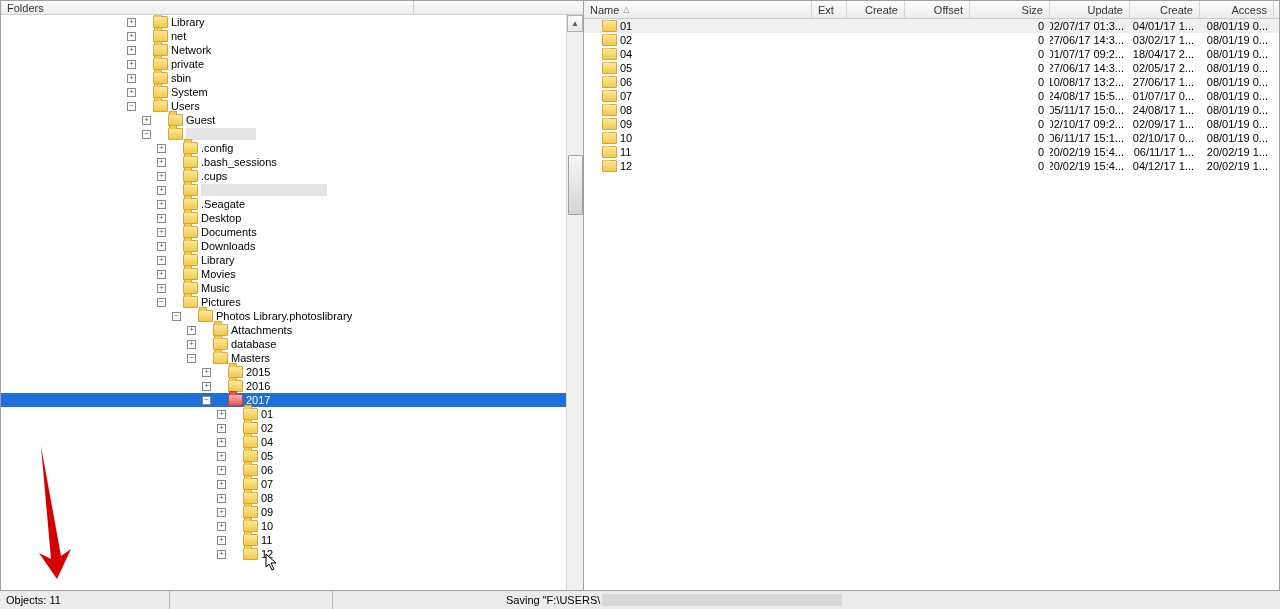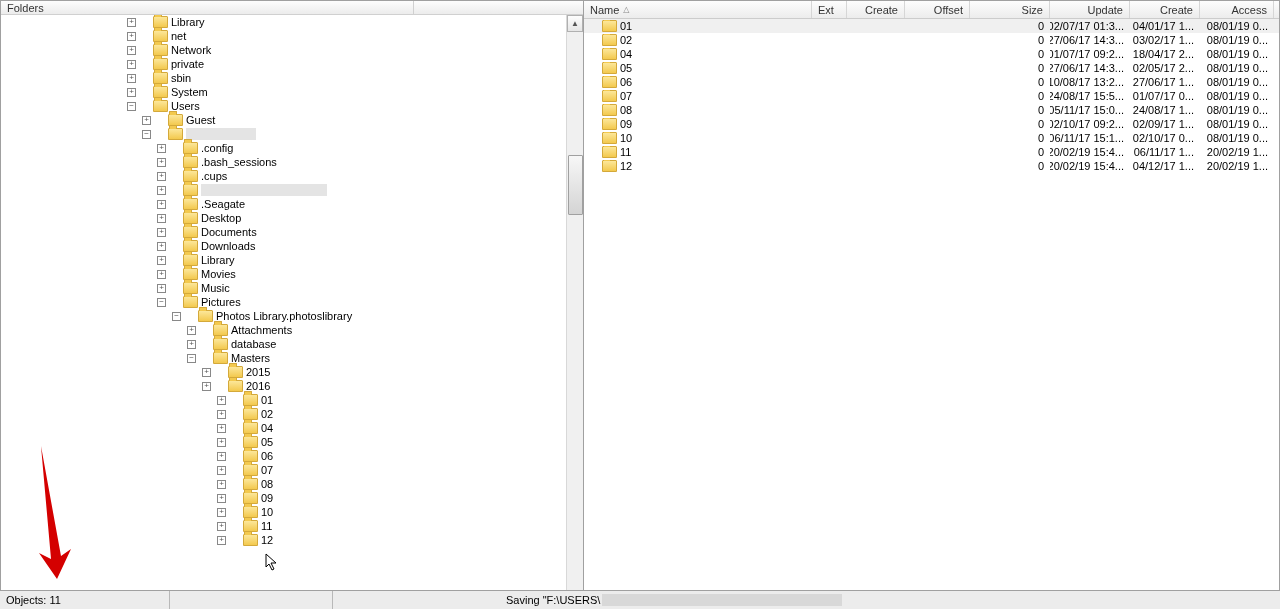--- a/index.html
+++ b/index.html
@@ -237,20 +237,27 @@
             <span class="folder-ico"></span>
             <span class="label">2015</span>
           </div>
           <div class="tree-row">
             <span class="indent" style="width: 201px;"></span>
             <span class="exp plus"></span>
             <span style="width: 14px; display: inline-block; flex-shrink: 0; position: relative;"></span>
             <span class="folder-ico"></span>
             <span class="label">2016</span>
           </div>
+          <div class="tree-row selected">
+            <span class="indent" style="width: 201px;"></span>
+            <span class="exp minus"></span>
+            <span style="width: 14px; display: inline-block; flex-shrink: 0; position: relative;"></span>
+            <span class="folder-ico red"></span>
+            <span class="label">2017</span>
+          </div>
           <div class="tree-row">
             <span class="indent" style="width: 216px;"></span>
             <span class="exp plus"></span>
             <span style="width: 14px; display: inline-block; flex-shrink: 0; position: relative;"></span>
             <span class="folder-ico"></span>
             <span class="label">01</span>
           </div>
           <div class="tree-row">
             <span class="indent" style="width: 216px;"></span>
             <span class="exp plus"></span>

